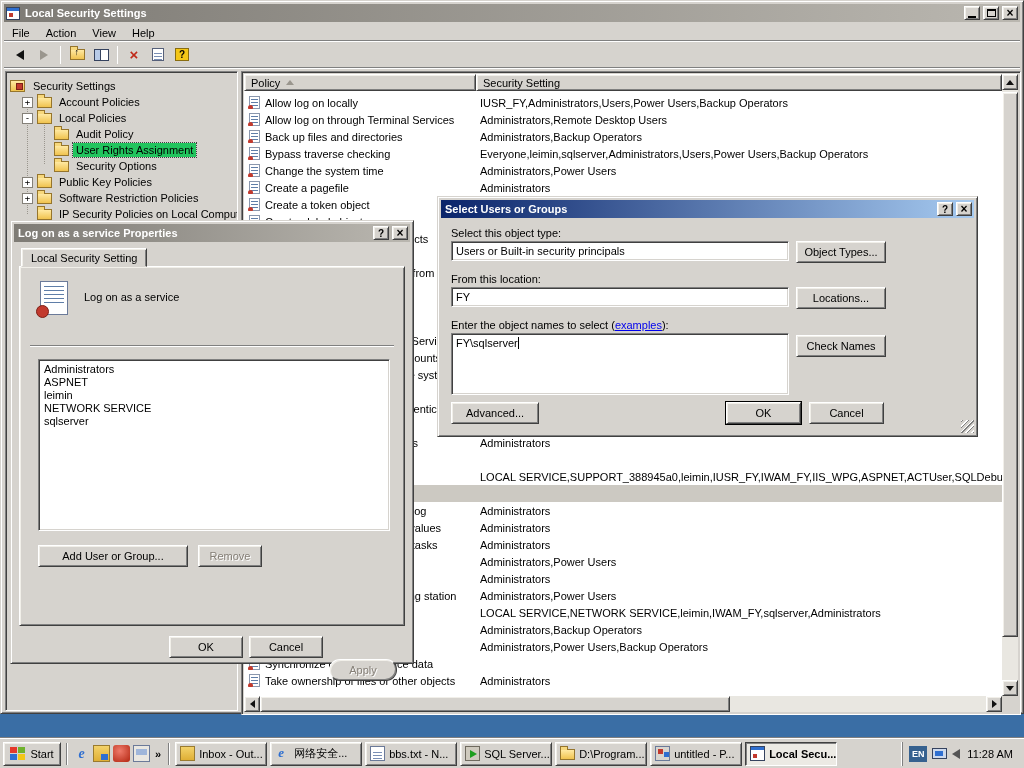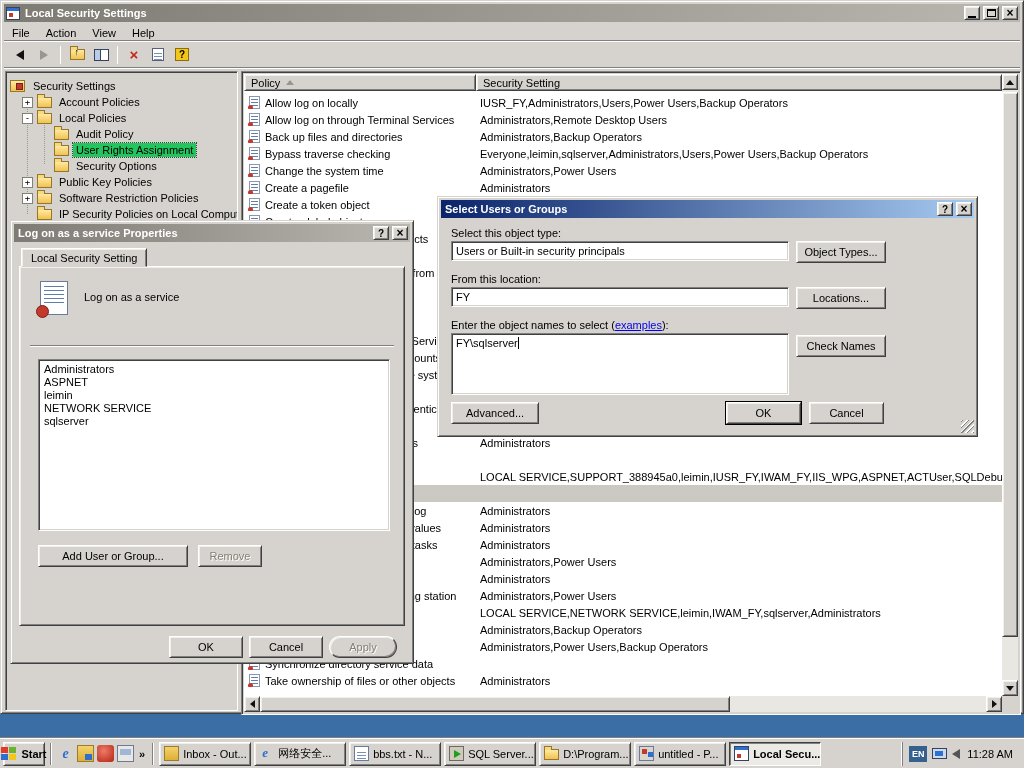--- a/index.html
+++ b/index.html
@@ -139,21 +139,21 @@
               padding:3px 4px;white-space:nowrap;overflow:hidden;}
   .caret{display:inline-block;width:1px;height:12px;background:#000;vertical-align:-2px;}
   .linktext{color:#0000ee;text-decoration:underline;}
   #grip{position:absolute;right:3px;bottom:3px;width:13px;height:13px;
         background:repeating-linear-gradient(135deg,#fff 0 1px,#808080 1px 2px,#d6d3ce 2px 4px);}
 
   
   #taskbar{position:absolute;left:0;bottom:0;width:1024px;height:30px;background:#d6d3ce;
            border-top:1px solid #fff;box-shadow:0 -1px 0 #808080;z-index:50;
            display:flex;align-items:center;padding:0 3px;gap:3px;}
-  #start-button{width:42px;height:24px;gap:4px;font-weight:bold;flex:none;}
+  #start-button{width:58px;height:24px;gap:4px;font-weight:normal;flex:none;}
   .flag{width:16px;height:14px;flex:none;background-color:transparent;background-repeat:no-repeat;
         background-image:linear-gradient(#e5392b,#e5392b),linear-gradient(#6fb22c,#6fb22c),
                          linear-gradient(#2f6fd0,#2f6fd0),linear-gradient(#f3c617,#f3c617);
         background-size:7px 6px,7px 6px,7px 6px,7px 6px;
         background-position:0 0,8px 0,0 7px,8px 7px;}
   .vsep{width:2px;height:22px;border-left:1px solid #808080;border-right:1px solid #fff;margin:0 2px;flex:none;}
   #quick-launch{display:flex;align-items:center;gap:3px;flex:none;}
   .qicon{width:17px;height:17px;flex:none;display:flex;align-items:center;justify-content:center;}
   .ie-icon::before{content:"e";color:#2f6fd0;font:italic bold 14px "Liberation Serif",serif;}
   .outlook-icon{background:linear-gradient(#f3d26a,#dfAF35);border:1px solid #9a7b2f;position:relative;}
@@ -592,21 +592,21 @@
         <div class="mitem">leimin</div>
         <div class="mitem">NETWORK SERVICE</div>
         <div class="mitem">sqlserver</div>
       </div>
     <div class="dbtn btn" style="left:18px;top:278px;width:150px;">Add User or Group...</div>
     <div class="dbtn btn disabled" style="left:178px;top:278px;width:64px;">Remove</div>
   </div>
 
   <div class="dbtn btn" style="left:158px;top:415px;width:74px;">OK</div>
   <div class="dbtn btn" style="left:238px;top:415px;width:74px;">Cancel</div>
-  <div class="dbtn btn disabled" style="left:318px;top:415px;width:68px;border-radius:11px;">Apply</div>
+  <div class="dbtn btn disabled" style="left:318px;top:438px;width:68px;border-radius:11px;">Apply</div>
 </div>
 
 <div id="select-dialog" class="dialog winframe">
   <div class="titlebar tb-active">
     <span class="tb-title">Select Users or Groups</span>
     <span class="wbtn btn g-help"></span>
     <span class="wbtn btn g-close"></span>
   </div>
 
   <span class="flabel" style="top:30px;">Select this object type:</span>

